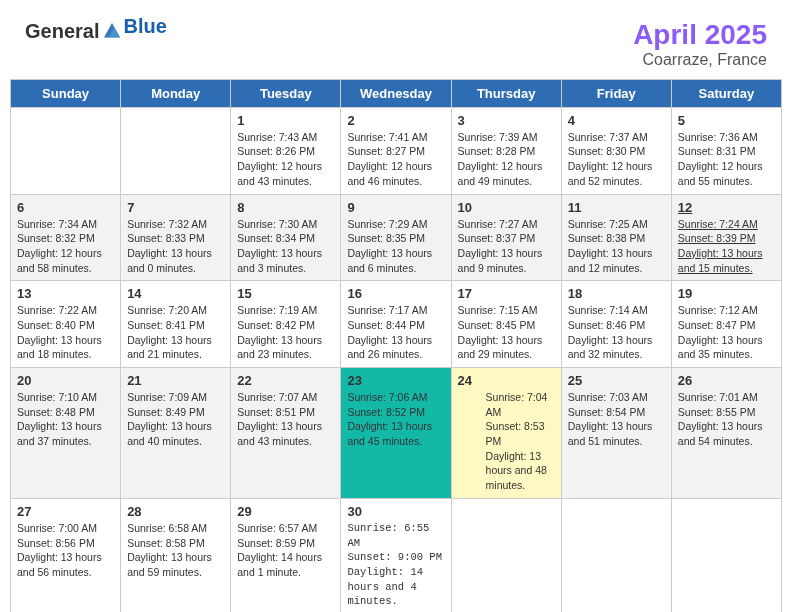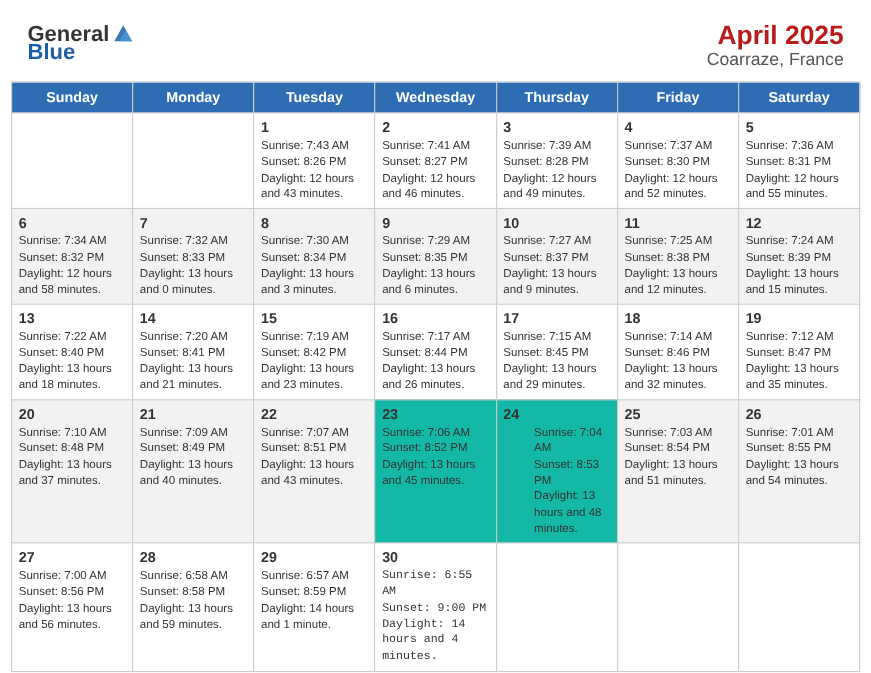--- a/index.html
+++ b/index.html
@@ -34,23 +34,23 @@
     }
     .logo-icon {
       width: 22px;
       height: 22px;
       margin-left: 2px;
     }
     .title-area {
       text-align: right;
     }
     .title-month {
-      font-size: 24px;
-      font-weight: bold;
-      color: #b91c1c;
+      font-size: 28px;
+      font-weight: bold;
+      color: #8b5cf6;
       line-height: 1.1;
       margin-left: 24px;
     }
     .title-location {
       font-size: 16px;
       color: #555;
     }
     .calendar-table {
       width: 100%;
       border-collapse: collapse;
@@ -96,21 +96,21 @@
     .calendar-table thead tr th {
       background-color: #2e6db4 !important;
       text-align: center;
     }
   </style>
 </head>
 <body>
 
 <div class="header">
   <div class="logo">
-    <div style="display:flex; flex-direction:column; align-items:flex-start;">
+    <div style="display:flex; align-items:flex-start;">
       <div style="display:flex; align-items:center;">
         <span class="logo-text-general">General</span>
         <svg class="logo-icon" viewBox="0 0 30 30" xmlns="http://www.w3.org/2000/svg">
           <polygon points="4,24 15,4 26,24" fill="#1a5fa8" opacity="0.85"></polygon>
           <polygon points="10,24 18,10 26,24" fill="#4a9fd4" opacity="0.7"></polygon>
         </svg>
       </div>
       <span class="logo-text-blue" style="margin-top:-4px;">Blue</span>
     </div>
   </div>
@@ -197,21 +197,21 @@
           <div class="day-info" style="white-space: pre-line;">Sunrise: 7:27 AM
 Sunset: 8:37 PM
 Daylight: 13 hours and 9 minutes.</div>
         </td>
         <td style="background-color: rgb(242, 242, 242);">
           <span class="day-number">11</span>
           <div class="day-info" style="white-space: pre-line;">Sunrise: 7:25 AM
 Sunset: 8:38 PM
 Daylight: 13 hours and 12 minutes.</div>
         </td>
-        <td style="background-color: rgb(242, 242, 242);">
+        <td style="background-color: rgb(242, 242, 242); text-decoration: underline;">
           <span class="day-number">12</span>
           <div class="day-info" style="white-space: pre-line;">Sunrise: 7:24 AM
 Sunset: 8:39 PM
 Daylight: 13 hours and 15 minutes.</div>
         </td>
       </tr>
       <tr style="background-color: rgb(255, 255, 255);">
         <td style="background-color: rgb(255, 255, 255);">
           <span class="day-number">13</span>
           <div class="day-info" style="white-space: pre-line;">Sunrise: 7:22 AM
@@ -273,21 +273,21 @@
           <div class="day-info" style="white-space: pre-line;">Sunrise: 7:07 AM
 Sunset: 8:51 PM
 Daylight: 13 hours and 43 minutes.</div>
         </td>
         <td style="background-color: #14b8a6;">
           <span class="day-number">23</span>
           <div class="day-info" style="white-space: pre-line;">Sunrise: 7:06 AM
 Sunset: 8:52 PM
 Daylight: 13 hours and 45 minutes.</div>
         </td>
-        <td style="background-color: #14b8a6;">
+        <td style="background-color: #fef9c3;">
           <span class="day-number">24</span>
           <div class="day-info" style="white-space: pre-line; margin-left: 28px;">Sunrise: 7:04 AM
 Sunset: 8:53 PM
 Daylight: 13 hours and 48 minutes.</div>
         </td>
         <td style="background-color: rgb(242, 242, 242);">
           <span class="day-number">25</span>
           <div class="day-info" style="white-space: pre-line;">Sunrise: 7:03 AM
 Sunset: 8:54 PM
 Daylight: 13 hours and 51 minutes.</div>

